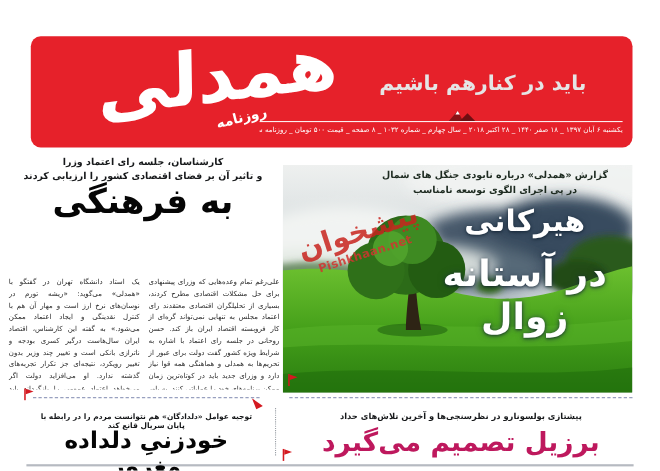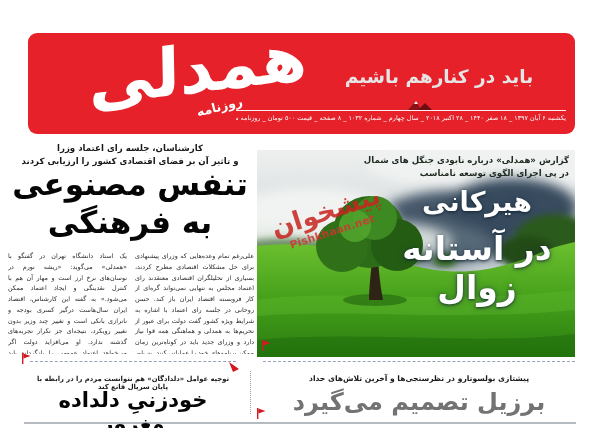--- a/index.html
+++ b/index.html
@@ -73,28 +73,28 @@
     font-size:21px; font-weight:bold; color:#050505;
   }
 
   
   .br-kicker {
     position:absolute; left:263px; top:374px; width:312px; text-align:center;
     font-size:7.6px; font-weight:bold; color:#16181a;
   }
   .br-headline {
     position:absolute; left:263px; top:388px; width:312px; text-align:center;
-    font-size:24px; font-weight:bold; color:#737373;
+    font-size:24px; font-weight:bold; color:#be185d;
   }
 
   
   .photo { position:absolute; left:257px; top:150px; width:318px; height:207px; overflow:hidden; }
   .photo svg { display:block; }
   .photo-kicker {
-    position:absolute; right:6px; top:4px; width:238px; text-align:right;
+    position:absolute; right:6px; top:4px; width:238px; text-align:center;
     font-size:8.6px; font-weight:bold; color:#1d2a20; line-height:1.55;
   }
   .photo-headline {
     position:absolute; right:8px; top:36px; width:180px; text-align:center;
     color:#ffffff; font-weight:bold; line-height:1.18;
     text-shadow:0 1px 3px rgba(10,25,40,.75), 0 0 7px rgba(40,60,80,.55);
   }
   .photo-headline .l1 { font-size:27px; }
   .photo-headline .l2 { font-size:33px;margin-top:12px; }
   .watermark {
@@ -120,21 +120,20 @@
       <polygon points="6,5 8,2 10,5" fill="#ffffff"></polygon>
     </svg>
     <div class="band-meta fa">یکشنبه ۶ آبان ۱۳۹۷ _ ۱۸ صفر ۱۴۴۰ _ ۲۸ اکتبر ۲۰۱۸ _ سال چهارم _ شماره ۱۰۳۲ _ ۸ صفحه _ قیمت ۵۰۰ تومان _ روزنامه سراسری اقتصادی، اجتماعی و فرهنگی صبح ایران</div>
   </div>
 
   <div class="lead-kicker fa">
     <div>کارشناسان، جلسه رای اعتماد وزرا</div>
     <div>و تاثیر آن بر فضای اقتصادی کشور را ارزیابی کردند</div>
   </div>
   <div class="lead-headline fa">
-    <div>تنفس مصنوعی</div>
     <div>به فرهنگی</div>
   </div>
   <div class="lead-body fa">
     <div class="body-col">علی‌رغم تمام وعده‌هایی که وزرای پیشنهادی برای حل مشکلات اقتصادی مطرح کردند، بسیاری از تحلیلگران اقتصادی معتقدند رای اعتماد مجلس به تنهایی نمی‌تواند گره‌ای از کار فروبسته اقتصاد ایران باز کند. حسن روحانی در جلسه رای اعتماد با اشاره به شرایط ویژه کشور گفت دولت برای عبور از تحریم‌ها به همدلی و هماهنگی همه قوا نیاز دارد و وزرای جدید باید در کوتاه‌ترین زمان ممکن برنامه‌های خود را عملیاتی کنند. به باور ناظران، ترکیب تازه کابینه اگرچه می‌تواند فضای روانی بازار را آرام کند، اما بدون اصلاحات ساختاری تنها نقش مسکنی کوتاه‌مدت را ایفا خواهد کرد و تورم و رکود همچنان ادامه می‌یابد.</div>
     <div class="body-col">یک استاد دانشگاه تهران در گفتگو با «همدلی» می‌گوید: «ریشه تورم در نوسان‌های نرخ ارز است و مهار آن هم با کنترل نقدینگی و ایجاد اعتماد ممکن می‌شود.» به گفته این کارشناس، اقتصاد ایران سال‌هاست درگیر کسری بودجه و ناترازی بانکی است و تغییر چند وزیر بدون تغییر رویکرد، نتیجه‌ای جز تکرار تجربه‌های گذشته ندارد. او می‌افزاید دولت اگر می‌خواهد اعتماد عمومی را بازگرداند باید سیاست‌های ارزی و تجاری خود را شفاف کند و از تصمیم‌های خلق‌الساعه بپرهیزد؛ در غیر این صورت تزریق منابع تازه تنها تنفسی مصنوعی به اقتصاد خواهد بود و مشکلات ساختاری همچنان باقی می‌ماند.</div>
   </div>
 
   <div class="photo">
     <svg width="318" height="207" viewBox="0 0 318 207">
       <defs>

